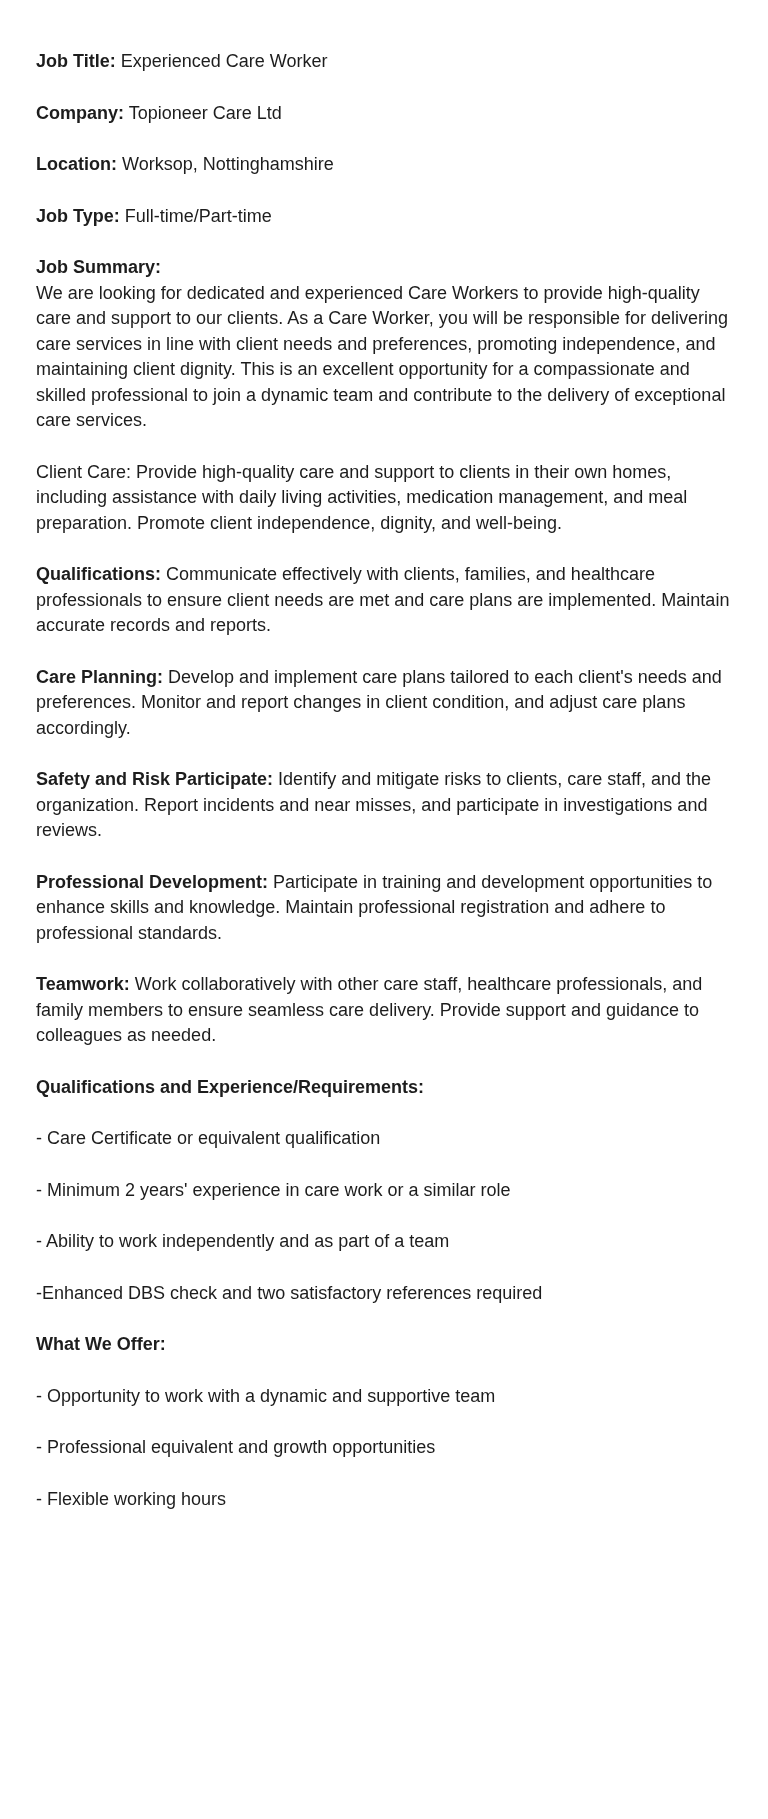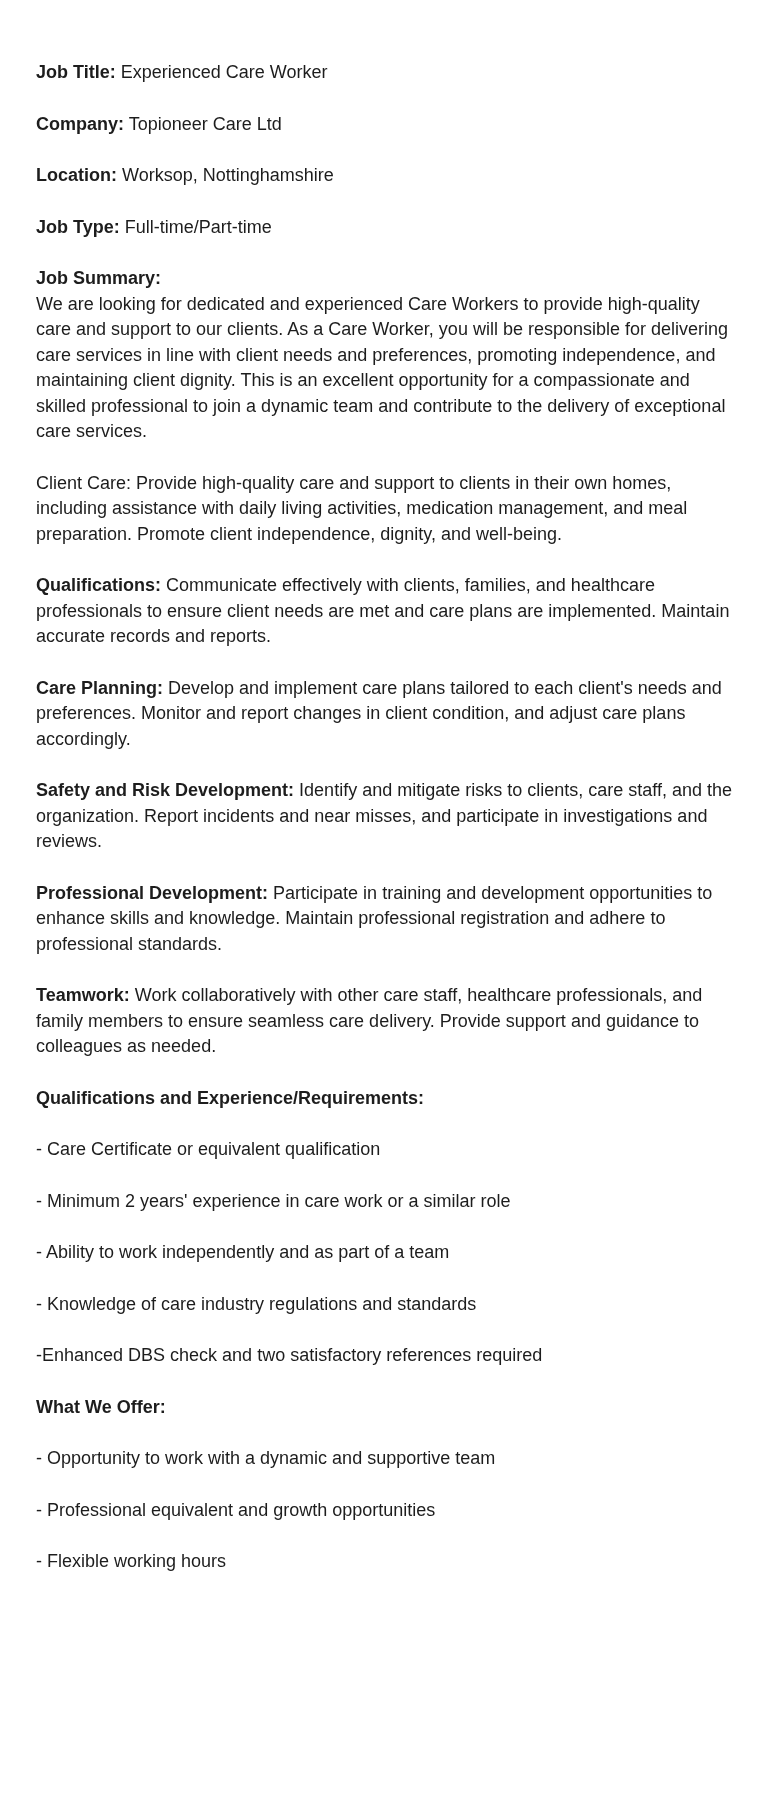--- a/index.html
+++ b/index.html
@@ -13,21 +13,21 @@
     box-sizing: border-box;
     padding: 44px 33px 0 36px;
     font-family: "Liberation Sans", sans-serif;
     font-size: 18px;
     line-height: 25.5px;
     color: #1d1d1d;
     background: #ffffff;
     overflow: hidden;
   }
   .para {
-    margin: 16px 0 26px 0;
+    margin: 5px 0 26px 0;
   }
   .lead {
     font-weight: 700;
   }
   .block {
     display: block;
   }
 </style>
 </head>
 <body>
@@ -43,32 +43,31 @@
   <p class="para"><span class="lead">Job Type:</span> <span>Full-time/Part-time</span></p>
 
   <p class="para"><span class="lead block">Job Summary:</span><span>We are looking for dedicated and experienced Care Workers to provide high-quality care and support to our clients. As a Care Worker, you will be responsible for delivering care services in line with client needs and preferences, promoting independence, and maintaining client dignity. This is an excellent opportunity for a compassionate and skilled professional to join a dynamic team and contribute to the delivery of exceptional care services.</span></p>
 
   <p class="para"><span>Client Care: Provide high-quality care and support to clients in their own homes, including assistance with daily living activities, medication management, and meal preparation. Promote client independence, dignity, and well-being.</span></p>
 
   <p class="para"><span class="lead">Qualifications:</span> <span>Communicate effectively with clients, families, and healthcare professionals to ensure client needs are met and care plans are implemented. Maintain accurate records and reports.</span></p>
 
   <p class="para"><span class="lead">Care Planning:</span> <span>Develop and implement care plans tailored to each client's needs and preferences. Monitor and report changes in client condition, and adjust care plans accordingly.</span></p>
 
-  <p class="para"><span class="lead">Safety and Risk Development:</span> <span>Identify and mitigate risks to clients, care staff, and the organization. Report incidents and near misses, and participate in investigations and reviews.</span></p>
+  <p class="para"><span class="lead">Safety and Risk Participate:</span> <span>Identify and mitigate risks to clients, care staff, and the organization. Report incidents and near misses, and participate in investigations and reviews.</span></p>
 
   <p class="para"><span class="lead">Professional Development:</span> <span>Participate in training and development opportunities to enhance skills and knowledge. Maintain professional registration and adhere to professional standards.</span></p>
 
   <p class="para"><span class="lead">Teamwork:</span> <span>Work collaboratively with other care staff, healthcare professionals, and family members to ensure seamless care delivery. Provide support and guidance to colleagues as needed.</span></p>
 
   <p class="para lead">Qualifications and Experience/Requirements:</p>
 
   <p class="para">- Care Certificate or equivalent qualification</p>
   <p class="para">- Minimum 2 years' experience in care work or a similar role</p>
   <p class="para">- Ability to work independently and as part of a team</p>
-  <p class="para">- Knowledge of care industry regulations and standards</p>
   <p class="para">-Enhanced DBS check and two satisfactory references required</p>
 
   <p class="para lead">What We Offer:</p>
 
   <p class="para">- Opportunity to work with a dynamic and supportive team</p>
   <p class="para">- Professional equivalent and growth opportunities</p>
   <p class="para">- Flexible working hours</p>
 
 </div>
 

